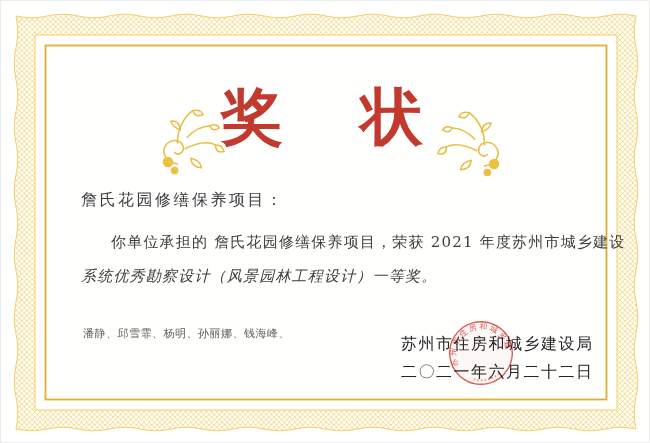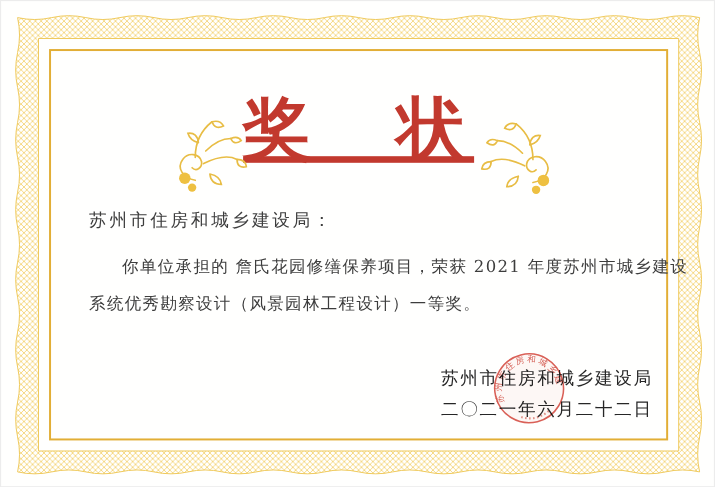--- a/index.html
+++ b/index.html
@@ -13,36 +13,35 @@
     font-family:"DejaVu Serif","Liberation Serif",serif;
   }
   #border-svg{position:absolute;left:0;top:0;width:650px;height:443px;pointer-events:none;}
   .title{
     position:absolute;left:0;top:74px;width:650px;
     text-align:center;
     font-size:62px;font-weight:bold;
     color:#c2392e;
     letter-spacing:8px;
     font-family:"DejaVu Serif","Liberation Serif",serif;
-    text-decoration:underline;
   }
   .flourish{position:absolute;width:76px;height:80px;}
   .flourish-left{left:148px;top:102px;}
   .flourish-right{left:436px;top:104px;transform:scaleX(-1);}
   .addressee{
     position:absolute;left:80px;top:189px;
     font-size:16px;color:#3d3d3d;letter-spacing:2.5px;
   }
   .body-line1{
     position:absolute;left:110px;top:232px;
     font-size:15px;color:#3d3d3d;letter-spacing:1.2px;white-space:nowrap;
   }
   .body-line2{
     position:absolute;left:80px;top:266px;
-    font-size:15px;color:#3d3d3d;letter-spacing:1.2px;white-space:nowrap;
+    font-size:15px;color:#3d3d3d;letter-spacing:1.2px;white-space:nowrap;font-style:italic;
   }
   .designers-label{
     position:absolute;left:82px;top:303px;
     font-size:12.5px;font-weight:bold;color:#2e2e2e;letter-spacing:1px;
     font-family:"DejaVu Sans","Liberation Sans",sans-serif;
   }
   .designers-line1{
     position:absolute;left:82px;top:325px;
     font-size:11px;color:#5d5d5d;letter-spacing:.5px;
     font-family:"DejaVu Sans","Liberation Sans",sans-serif;
@@ -104,24 +103,25 @@
       <path d="M38 46 C50 40 62 38 70 42"></path>
       <path d="M70 42 q8 0 9 7 q-9 2 -9 -7"></path>
       <path d="M40 34 C48 26 56 22 64 22"></path>
       <path d="M64 22 q7 -3 10 2 q-7 5 -10 -2"></path>
       <path d="M44 56 q10 2 11 10 q-10 0 -11 -10"></path>
     </g>
     <circle cx="20" cy="60" r="5.5" fill="#eec041"></circle>
     <circle cx="27" cy="69" r="4" fill="#eec041"></circle>
   </svg>
 
-  <div class="addressee">苏州市住房和城乡建设局：</div>
+  <div class="addressee">詹氏花园修缮保养项目：</div>
   <div class="body-line1">你单位承担的 詹氏花园修缮保养项目，荣获 2021 年度苏州市城乡建设</div>
   <div class="body-line2">系统优秀勘察设计（风景园林工程设计）一等奖。</div>
 
+  <div class="designers-line1">潘静、邱雪霏、杨明、孙丽娜、钱海峰、</div>
 
   <div class="signoff">
     <div class="issuer">苏州市住房和城乡建设局</div>
     <div class="date">二〇二一年六月二十二日</div>
   </div>
 
   <svg class="seal" viewBox="0 0 76 76">
     <g transform="rotate(-14 38 38)">
       <circle cx="38" cy="38" r="33" fill="rgba(214,76,66,0.05)" stroke="#d54e44" stroke-width="1.5"></circle>
       <path id="sealarc" d="M12 47 A27 27 0 1 1 64 47" fill="none"></path>

